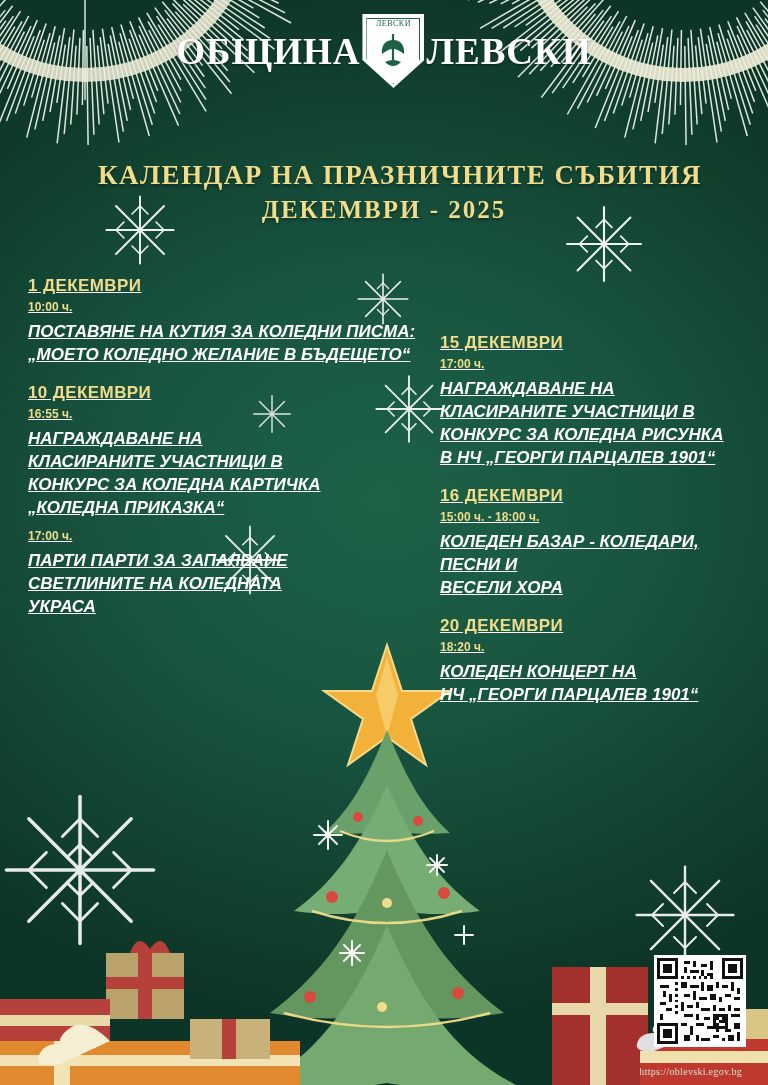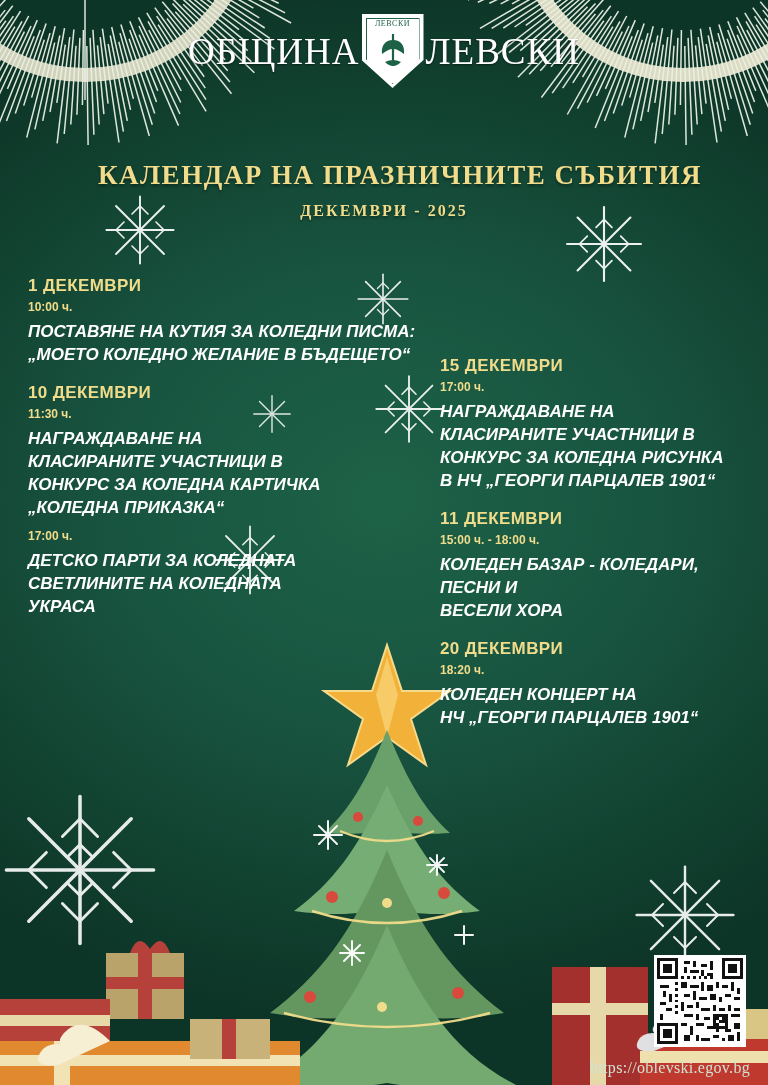--- a/index.html
+++ b/index.html
@@ -36,21 +36,21 @@
     top: 14px;
     left: 0;
     width: 100%;
     display: flex;
     align-items: center;
     justify-content: center;
     gap: 6px;
   }
   .logo-word {
     font-family: "Liberation Serif", serif;
-    font-weight: normal;
+    font-weight: bold;
     font-size: 37px;
     letter-spacing: 1px;
     color: #ffffff;
     text-shadow: 0 1px 2px rgba(0,0,0,.45);
   }
   .crest {
     position: relative;
     width: 62px;
     height: 74px;
     margin: 0 -4px;
@@ -98,39 +98,40 @@
     font-family: "Liberation Serif", serif;
     font-weight: bold;
     font-size: 27px;
     letter-spacing: 1.5px;
     color: #f0dc8a;
     text-shadow: 0 2px 3px rgba(0,0,0,.4);
     padding-left: 16px;
   }
   .title-sub {
     position: absolute;
-    top: 202px;
+    top: 196px;
     left: 0;
     width: 100%;
     text-align: center;
     font-family: "Liberation Serif", serif;
     font-weight: bold;
-    font-size: 16px;
+    font-size: 25px;
     letter-spacing: 2px;
     color: #f0dc8a;
     text-shadow: 0 2px 3px rgba(0,0,0,.4);
   }
 
   
   .col {
     position: absolute;
     z-index: 5;
+    text-decoration: underline;
   }
   .col-left  { left: 28px;  top: 276px;  width: 390px; }
-  .col-right { left: 440px; top: 356px;  width: 310px; }
+  .col-right { left: 440px; top: 333px;  width: 310px; }
 
   .event { margin-bottom: 16px; }
   .event-date {
     font-weight: bold;
     font-size: 17px;
     letter-spacing: .4px;
     color: #f0dc8a;
     margin-bottom: 4px;
   }
   .event-time {
@@ -187,24 +188,24 @@
     bottom: 38px;
     width: 92px;
     height: 92px;
     background: #ffffff;
     padding: 3px;
     box-sizing: border-box;
     z-index: 6;
   }
   .url {
     position: absolute;
-    right: 18px;
+    right: 26px;
     bottom: 8px;
     font-family: "Liberation Serif", serif;
-    font-size: 16px;
+    font-size: 10px;
     color: #cfe3d4;
     letter-spacing: .3px;
     z-index: 6;
     text-decoration: none;
   }
 </style>
 </head>
 <body>
 
 <div class="poster">
@@ -639,46 +640,46 @@
     <div class="event">
       <div class="event-date">1 ДЕКЕМВРИ</div>
       <div class="event-time">10:00 ч.</div>
       <div class="event-desc">ПОСТАВЯНЕ НА КУТИЯ ЗА КОЛЕДНИ ПИСМА:
 „МОЕТО КОЛЕДНО ЖЕЛАНИЕ В БЪДЕЩЕТО“</div>
     </div>
 
 
     <div class="event">
       <div class="event-date">10 ДЕКЕМВРИ</div>
-      <div class="event-time">11:30 ч.</div>
+      <div class="event-time">16:55 ч.</div>
       <div class="event-desc">НАГРАЖДАВАНЕ НА
 КЛАСИРАНИТЕ  УЧАСТНИЦИ В
 КОНКУРС ЗА КОЛЕДНА КАРТИЧКА
 „КОЛЕДНА ПРИКАЗКА“</div>
       <div class="event-time">17:00 ч.</div>
-      <div class="event-desc">ДЕТСКО ПАРТИ ЗА КОЛЕДНАТА
+      <div class="event-desc">ПАРТИ ПАРТИ ЗА ЗАПАЛВАНЕ
 СВЕТЛИНИТЕ НА КОЛЕДНАТА
 УКРАСА</div>
     </div>
 
   </div>
 
   <div class="col col-right">
 
     <div class="event">
       <div class="event-date">15 ДЕКЕМВРИ</div>
       <div class="event-time">17:00 ч.</div>
       <div class="event-desc">НАГРАЖДАВАНЕ НА
 КЛАСИРАНИТЕ УЧАСТНИЦИ В
 КОНКУРС ЗА КОЛЕДНА РИСУНКА
 В НЧ „ГЕОРГИ ПАРЦАЛЕВ 1901“</div>
     </div>
 
     <div class="event">
-      <div class="event-date">11 ДЕКЕМВРИ</div>
+      <div class="event-date">16 ДЕКЕМВРИ</div>
       <div class="event-time">15:00 ч. - 18:00 ч.</div>
       <div class="event-desc">КОЛЕДЕН БАЗАР - КОЛЕДАРИ, ПЕСНИ И
 ВЕСЕЛИ ХОРА</div>
     </div>
 
     <div class="event">
       <div class="event-date">20 ДЕКЕМВРИ</div>
       <div class="event-time">18:20 ч.</div>
       <div class="event-desc">КОЛЕДЕН КОНЦЕРТ НА
 НЧ „ГЕОРГИ ПАРЦАЛЕВ 1901“</div>

